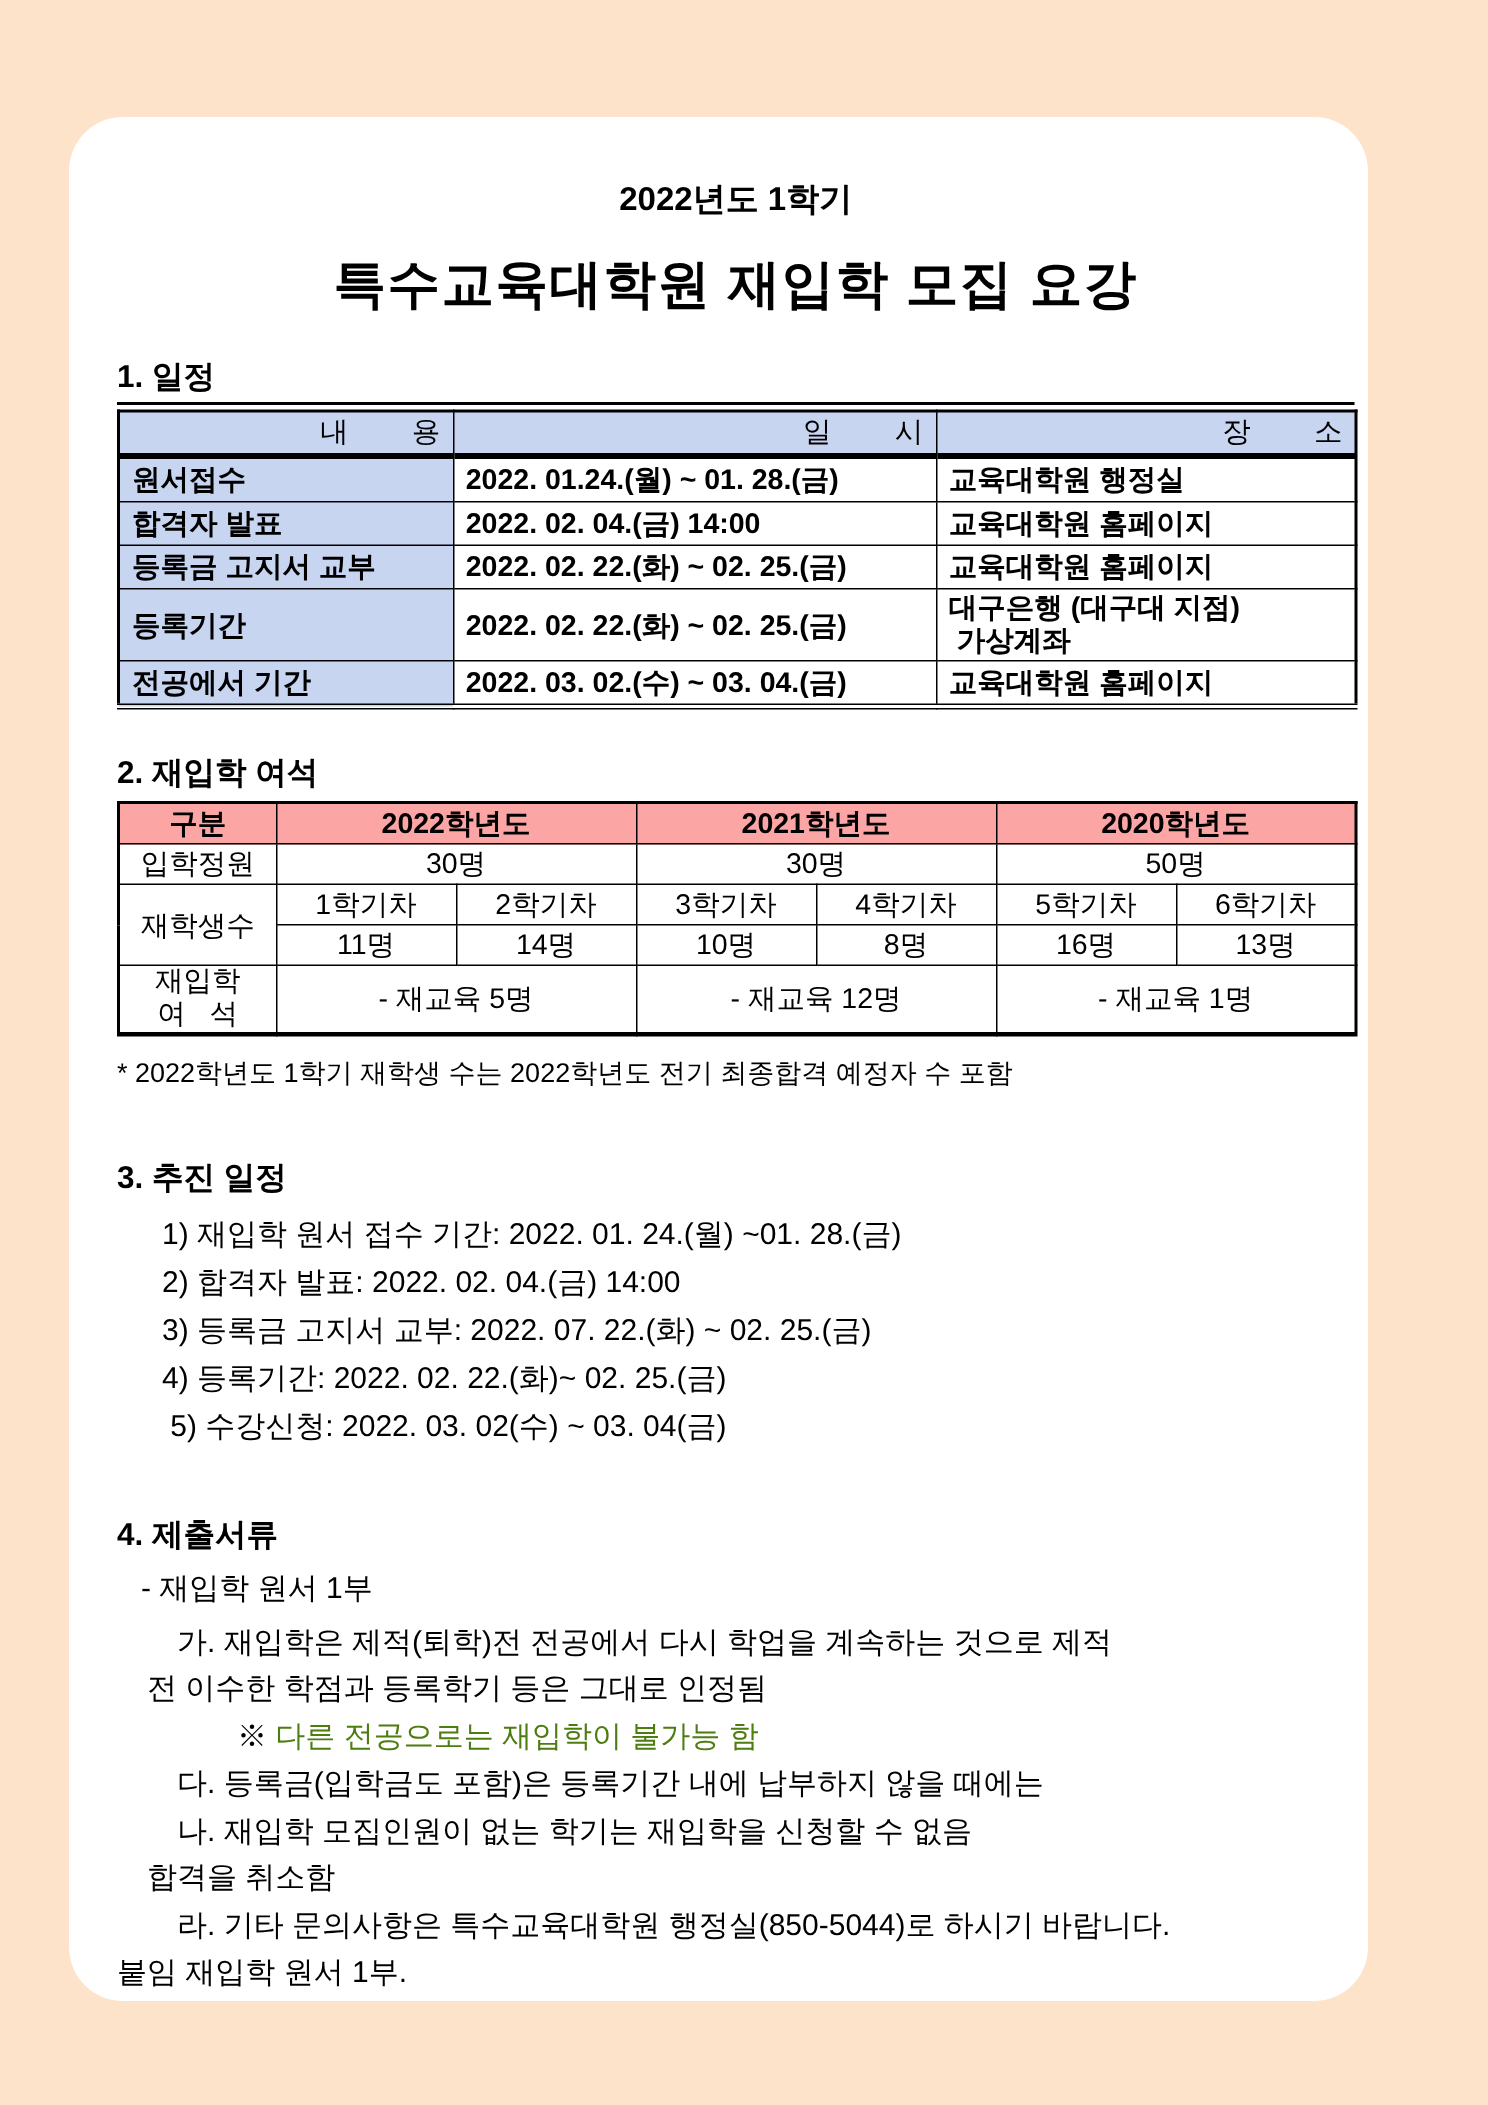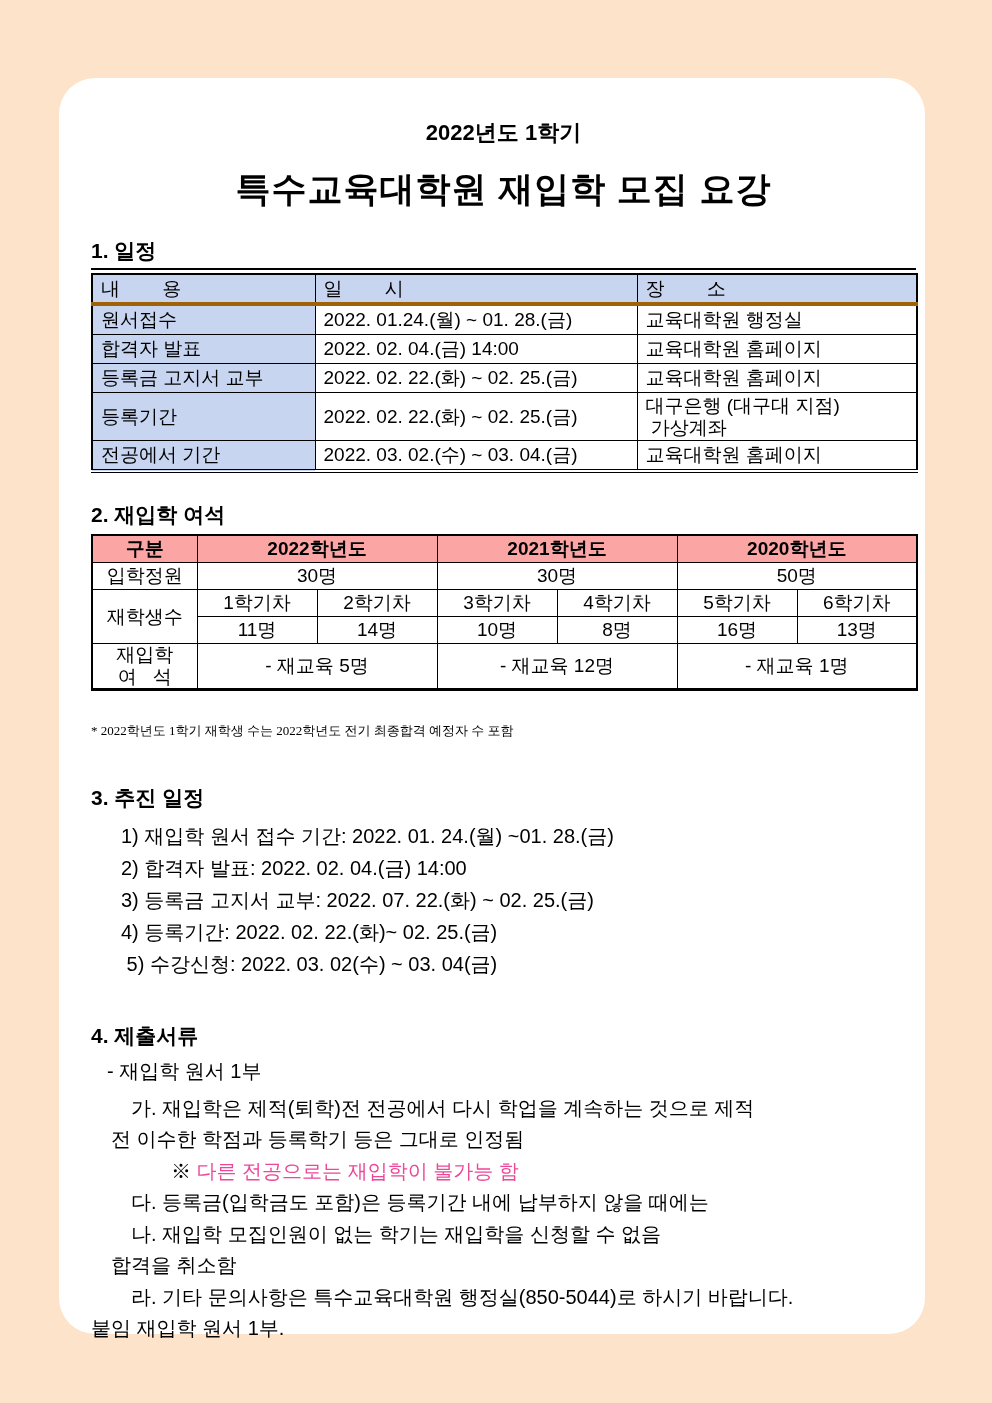--- a/index.html
+++ b/index.html
@@ -4,59 +4,59 @@
 <style>
   * { margin: 0; padding: 0; box-sizing: border-box; }
   html, body {
     width: 992px; height: 1403px;
     font-family: "Liberation Sans", sans-serif;
     color: #000;
   }
   body { background: #fce3c9; position: relative; }
   .card {
     position: absolute;
-    left: 59px; top: 78px;
+    left: 46px; top: 78px;
     width: 866px; height: 1256px;
     background: #ffffff;
     border-radius: 36px;
     padding: 30px 9px 0 32px;
   }
   .content { width: 825px; }
   .center { text-align: center; }
   .subtitle { font-size: 22px; font-weight: bold; margin-top: 10px; }
   .doc-title { font-size: 35px; font-weight: bold; margin-top: 18px; letter-spacing: 1px; }
   .sec-heading { font-size: 21px; font-weight: bold; }
   .sec1-heading { margin-top: 24px; border-bottom: 2px solid #000; padding-bottom: 3px; }
   table { border-collapse: collapse; width: 825px; table-layout: fixed; }
   .t1 { margin-top: 3px; border: 2px solid #000; border-bottom: 4px double #000; }
   .t1 th, .t1 td { border: 1.5px solid #000; font-size: 19px; padding: 1px 8px; }
-  .t1 thead th { background: #c8d5f0; font-weight: normal; border-bottom: 4px solid #a16207; height: 30px; text-align: left; }
+  .t1 thead th { background: #c8d5f0; font-weight: normal; border-bottom: 4px solid #000000; height: 30px; text-align: right; }
   .t1 td.c1 { background: #c8d5f0; }
-  .t1 tbody td { height: 27px; text-align: left; }
+  .t1 tbody td { height: 27px; text-align: left; font-weight: bold; }
   .t1 tr.tall td { height: 48px; }
   .pre { white-space: pre-wrap; line-height: 1.15; }
   .sec2-heading { margin-top: 28px; margin-bottom: 5px; }
   .t2 { border: 2px solid #000; border-bottom: 3px solid #000; }
   .t2 th, .t2 td { border: 1.5px solid #000; font-size: 19px; text-align: center; padding: 0 2px; }
   .t2 thead th { background: #fca5a5; font-weight: bold; height: 26px; }
   .t2 td { height: 23px; font-weight: normal; }
   .t2 .vacancy-row td { height: 42px; }
   .t2 .rowlabel { font-weight: normal; }
-  .note { font-size: 13px; margin-top: 31px; font-family: Liberation Serif, serif; }
+  .note { font-size: 18px; margin-top: 12px; }
   .sec3-heading { margin-top: 44px; }
   .list3 { margin-top: 8px; }
   .list3 div { font-size: 20px; line-height: 32px; margin-left: 30px; white-space: pre-wrap; }
   .sec4-heading { margin-top: 42px; }
   .sec4-item { font-size: 20px; margin-top: 8px; margin-left: 16px; }
   .sec5-heading { margin-top: 50px; }
   .sec5 { margin-top: 8px; font-size: 20px; line-height: 31.5px; }
   .ind40 { margin-left: 40px; }
   .ind30 { margin-left: 20px; }
   .ind80 { margin-left: 80px; }
-  .red { color: #ec4899; }
+  .red { color: #4d7c0f; }
   .attach { font-size: 20px; line-height: 31.5px; }
 </style>
 </head>
 <body>
 
 <div class="card">
   <div class="content">
 
     <div class="center subtitle">2022년도 1학기</div>
     <div class="center doc-title">특수교육대학원 재입학 모집 요강</div>

